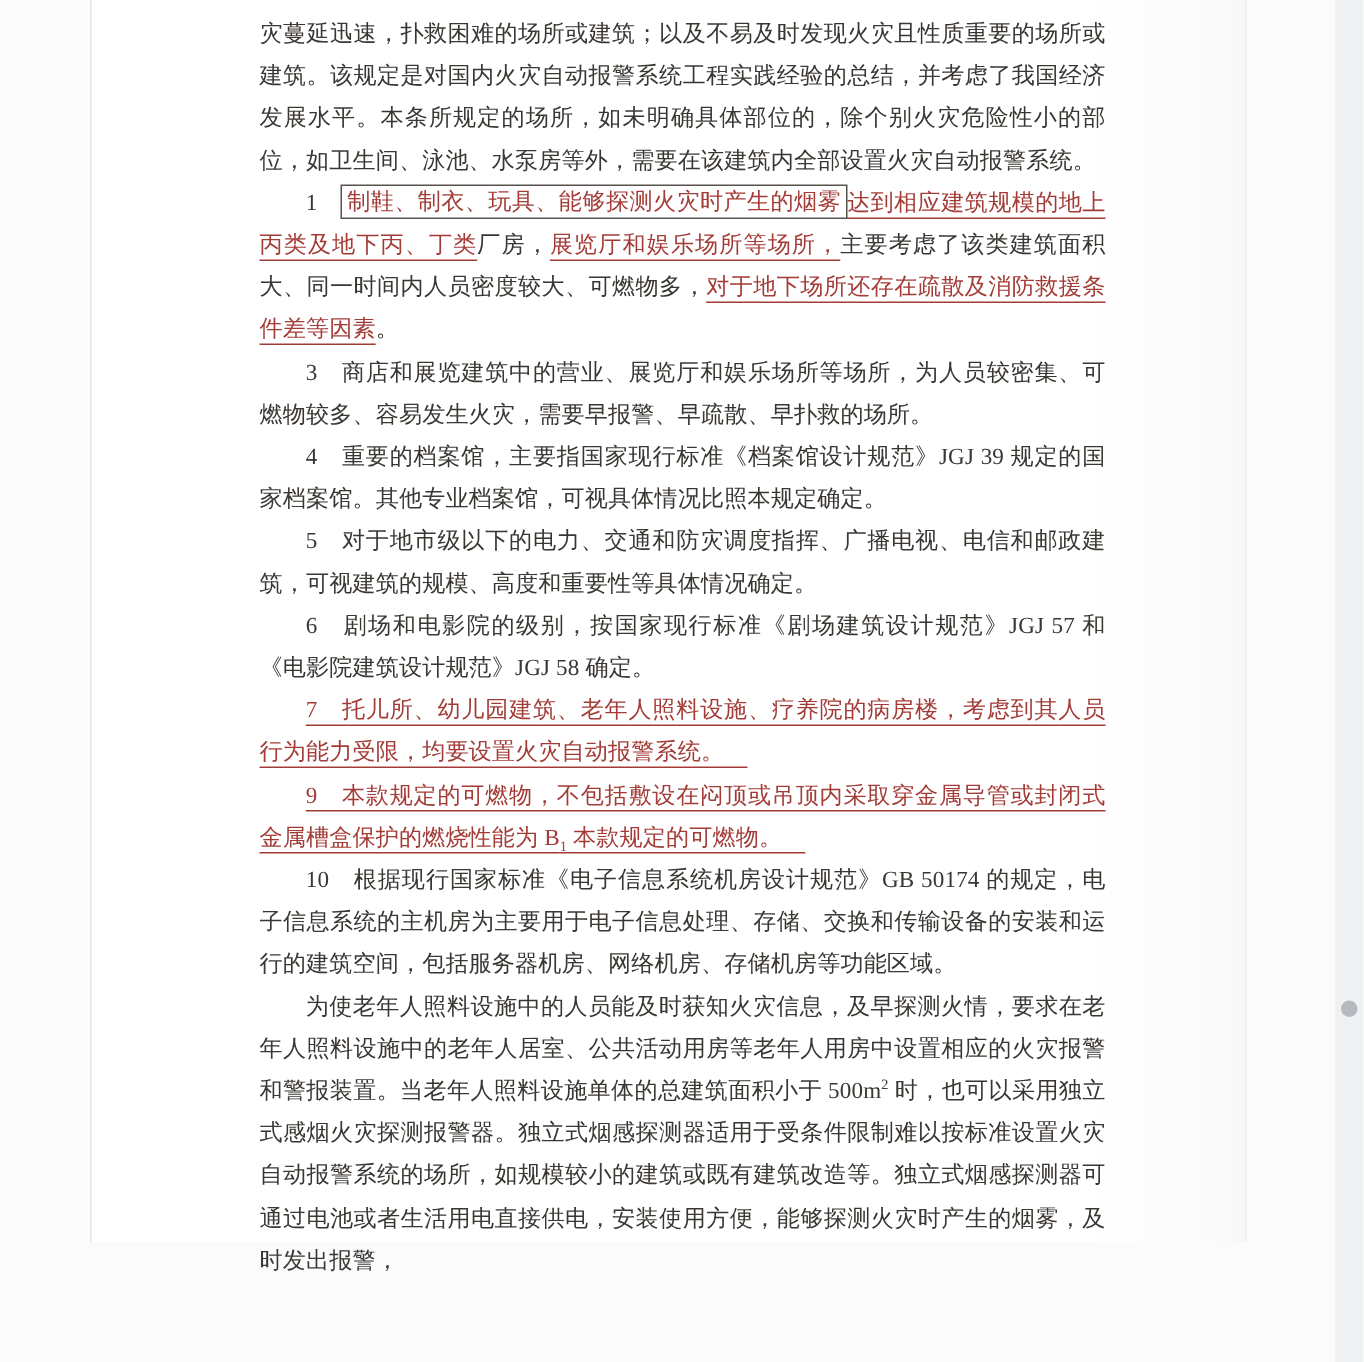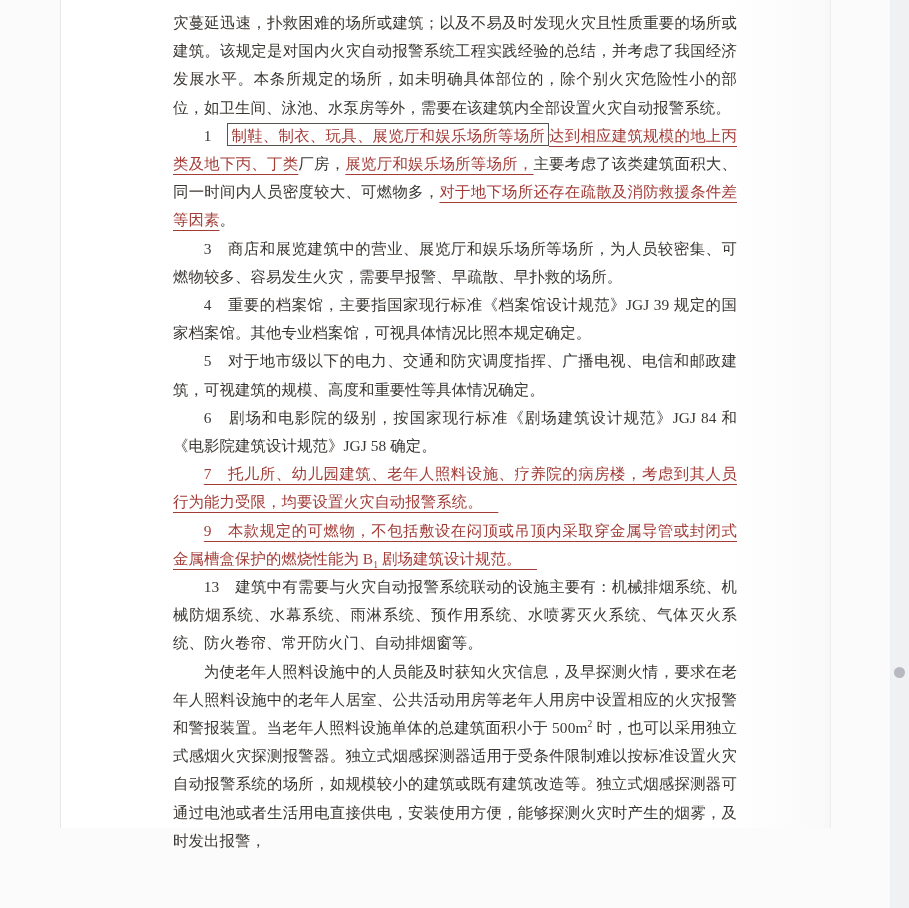--- a/index.html
+++ b/index.html
@@ -82,27 +82,27 @@
     border-radius: 50%;
     background: #b7b9c0;
   }
 </style>
 </head>
 <body>
 
 <div class="page">
   <div class="content">
       <p class="para"><span class="run-black">灾蔓延迅速，扑救困难的场所或建筑；以及不易及时发现火灾且性质重要的场所或建筑。该规定是对国内火灾自动报警系统工程实践经验的总结，并考虑了我国经济发展水平。本条所规定的场所，如未明确具体部位的，除个别火灾危险性小的部位，如卫生间、泳池、水泵房等外，需要在该建筑内全部设置火灾自动报警系统。</span></p>
-      <p class="para indent"><span class="run-black">1　</span><span class="run-boxed">制鞋、制衣、玩具、展览厅和娱乐场所等场所</span><span class="run-red">达到相应建筑规模的地上丙类及地下丙、丁类</span><span class="run-black">厂房，</span><span class="run-red">展览厅和娱乐场所等场所，</span><span class="run-black">主要考虑了该类建筑面积大、同一时间内人员密度较大、可燃物多，</span><span class="run-red">对于地下场所还存在疏散及消防救援条件差等因素</span><span class="run-black">。</span></p>
+      <p class="para indent"><span class="run-black">1　</span><span class="run-boxed">制鞋、制衣、玩具、能够探测火灾时产生的烟雾</span><span class="run-red">达到相应建筑规模的地上丙类及地下丙、丁类</span><span class="run-black">厂房，</span><span class="run-red">展览厅和娱乐场所等场所，</span><span class="run-black">主要考虑了该类建筑面积大、同一时间内人员密度较大、可燃物多，</span><span class="run-red">对于地下场所还存在疏散及消防救援条件差等因素</span><span class="run-black">。</span></p>
       <p class="para indent"><span class="run-black">3　商店和展览建筑中的营业、展览厅和娱乐场所等场所，为人员较密集、可燃物较多、容易发生火灾，需要早报警、早疏散、早扑救的场所。</span></p>
       <p class="para indent"><span class="run-black">4　重要的档案馆，主要指国家现行标准《档案馆设计规范》JGJ 39 规定的国家档案馆。其他专业档案馆，可视具体情况比照本规定确定。</span></p>
       <p class="para indent"><span class="run-black">5　对于地市级以下的电力、交通和防灾调度指挥、广播电视、电信和邮政建筑，可视建筑的规模、高度和重要性等具体情况确定。</span></p>
-      <p class="para indent"><span class="run-black">6　剧场和电影院的级别，按国家现行标准《剧场建筑设计规范》JGJ 84 和《电影院建筑设计规范》JGJ 58 确定。</span></p>
+      <p class="para indent"><span class="run-black">6　剧场和电影院的级别，按国家现行标准《剧场建筑设计规范》JGJ 57 和《电影院建筑设计规范》JGJ 58 确定。</span></p>
       <p class="para indent"><span class="run-red">7　托儿所、幼儿园建筑、老年人照料设施、疗养院的病房楼，考虑到其人员行为能力受限，均要设置火灾自动报警系统。　</span></p>
-      <p class="para indent"><span class="run-red">9　本款规定的可燃物，不包括敷设在闷顶或吊顶内采取穿金属导管或封闭式金属槽盒保护的燃烧性能为 B</span><sub class="run-red-sub">1</sub><span class="run-red"> 剧场建筑设计规范。　</span></p>
-      <p class="para indent"><span class="run-black">13　建筑中有需要与火灾自动报警系统联动的设施主要有：机械排烟系统、机械防烟系统、水幕系统、雨淋系统、预作用系统、水喷雾灭火系统、气体灭火系统、防火卷帘、常开防火门、自动排烟窗等。</span></p>
+      <p class="para indent"><span class="run-red">9　本款规定的可燃物，不包括敷设在闷顶或吊顶内采取穿金属导管或封闭式金属槽盒保护的燃烧性能为 B</span><sub class="run-red-sub">1</sub><span class="run-red"> 本款规定的可燃物。　</span></p>
+      <p class="para indent"><span class="run-black">10　根据现行国家标准《电子信息系统机房设计规范》GB 50174 的规定，电子信息系统的主机房为主要用于电子信息处理、存储、交换和传输设备的安装和运行的建筑空间，包括服务器机房、网络机房、存储机房等功能区域。</span></p>
       <p class="para indent"><span class="run-black">为使老年人照料设施中的人员能及时获知火灾信息，及早探测火情，要求在老年人照料设施中的老年人居室、公共活动用房等老年人用房中设置相应的火灾报警和警报装置。当老年人照料设施单体的总建筑面积小于 500m</span><sup class="run-black-sup">2</sup><span class="run-black"> 时，也可以采用独立式感烟火灾探测报警器。独立式烟感探测器适用于受条件限制难以按标准设置火灾自动报警系统的场所，如规模较小的建筑或既有建筑改造等。独立式烟感探测器可通过电池或者生活用电直接供电，安装使用方便，能够探测火灾时产生的烟雾，及时发出报警，</span></p>
     </div>
 </div>
 
 <div class="scroll-track">
   <div class="scroll-thumb"></div>
 </div>
 
 </body></html>

